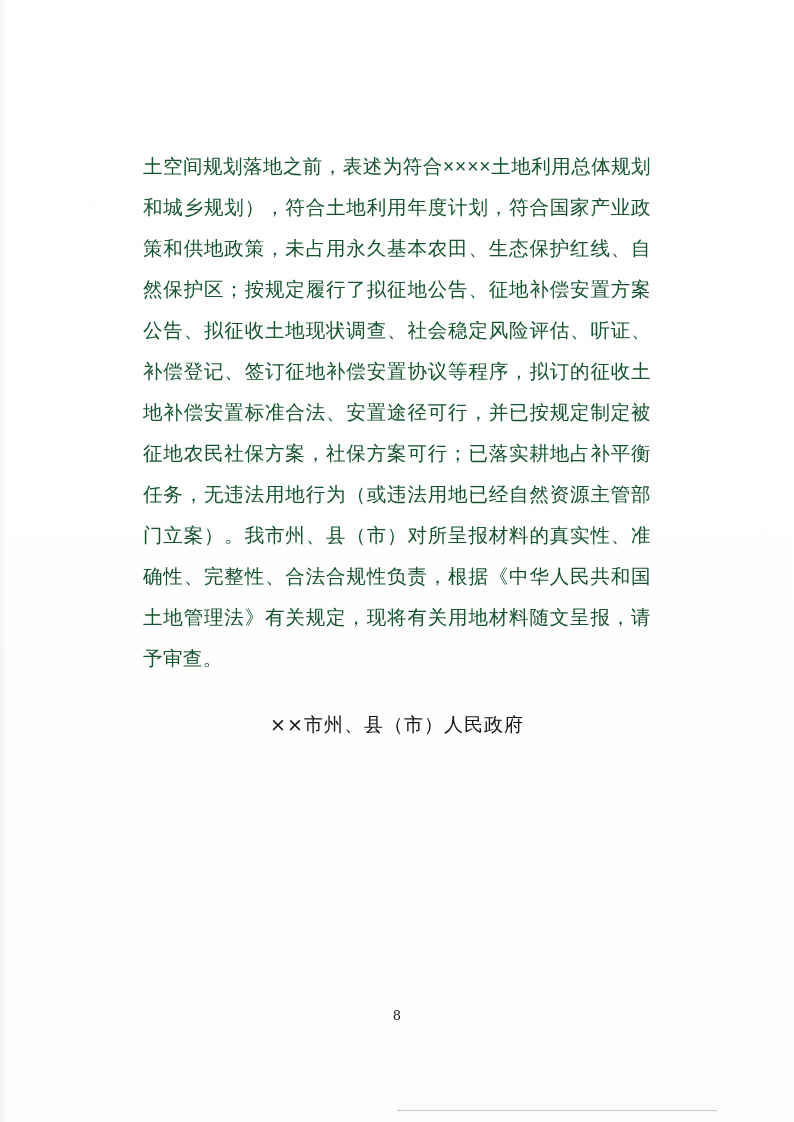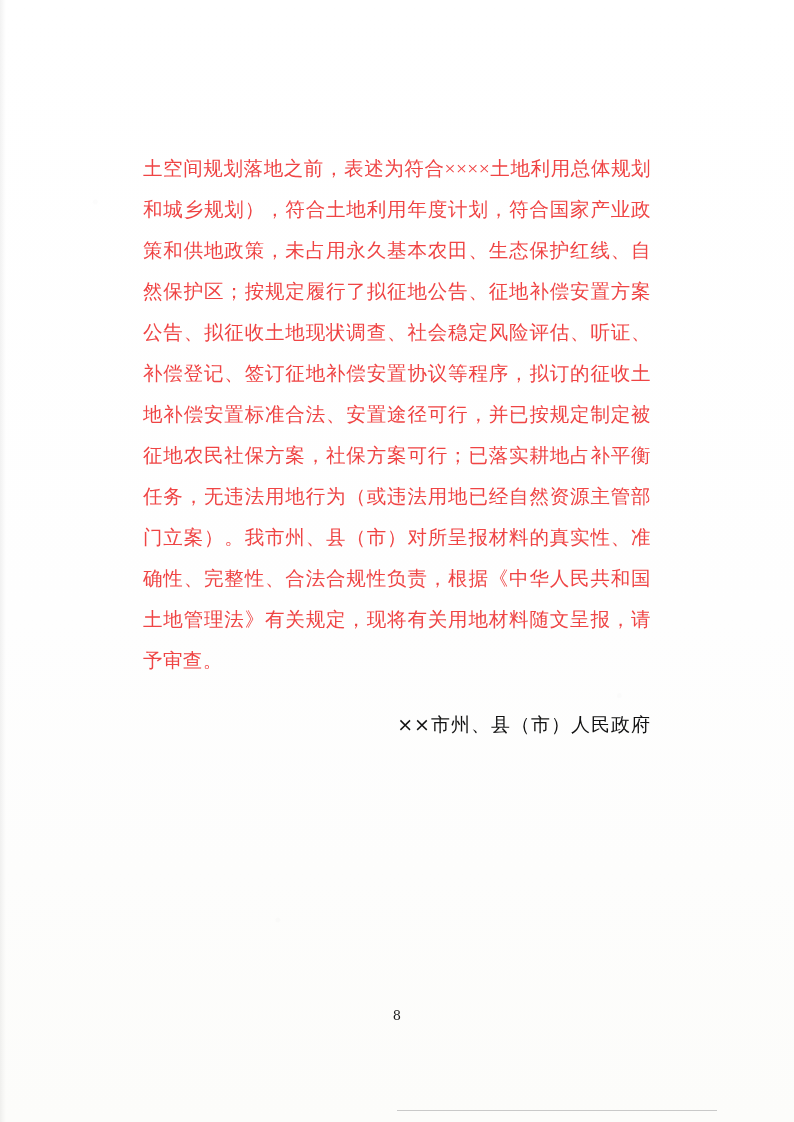--- a/index.html
+++ b/index.html
@@ -40,31 +40,31 @@
     top: 128px;
     width: 508px;
   }
 
   .body-text {
     font-size: 19.5px;
     line-height: 41px;
     text-align: justify;
     text-justify: inter-ideograph;
     letter-spacing: 0.4px;
-    color: #ef4444;
-    font-family: Liberation Serif, serif;
+    color: #14532d;
+    font-family: Liberation Mono, monospace;
     white-space: pre-wrap;
   }
 
   .signature-block {
     position: absolute;
     left: 143px;
     top: 705px;
     width: 508px;
-    text-align: right;
+    text-align: center;
     padding-right: 8px;
   }
 
   .sig-line {
     font-size: 19px;
     line-height: 38px;
     letter-spacing: 1px;
     color: #111111;
   }
 

